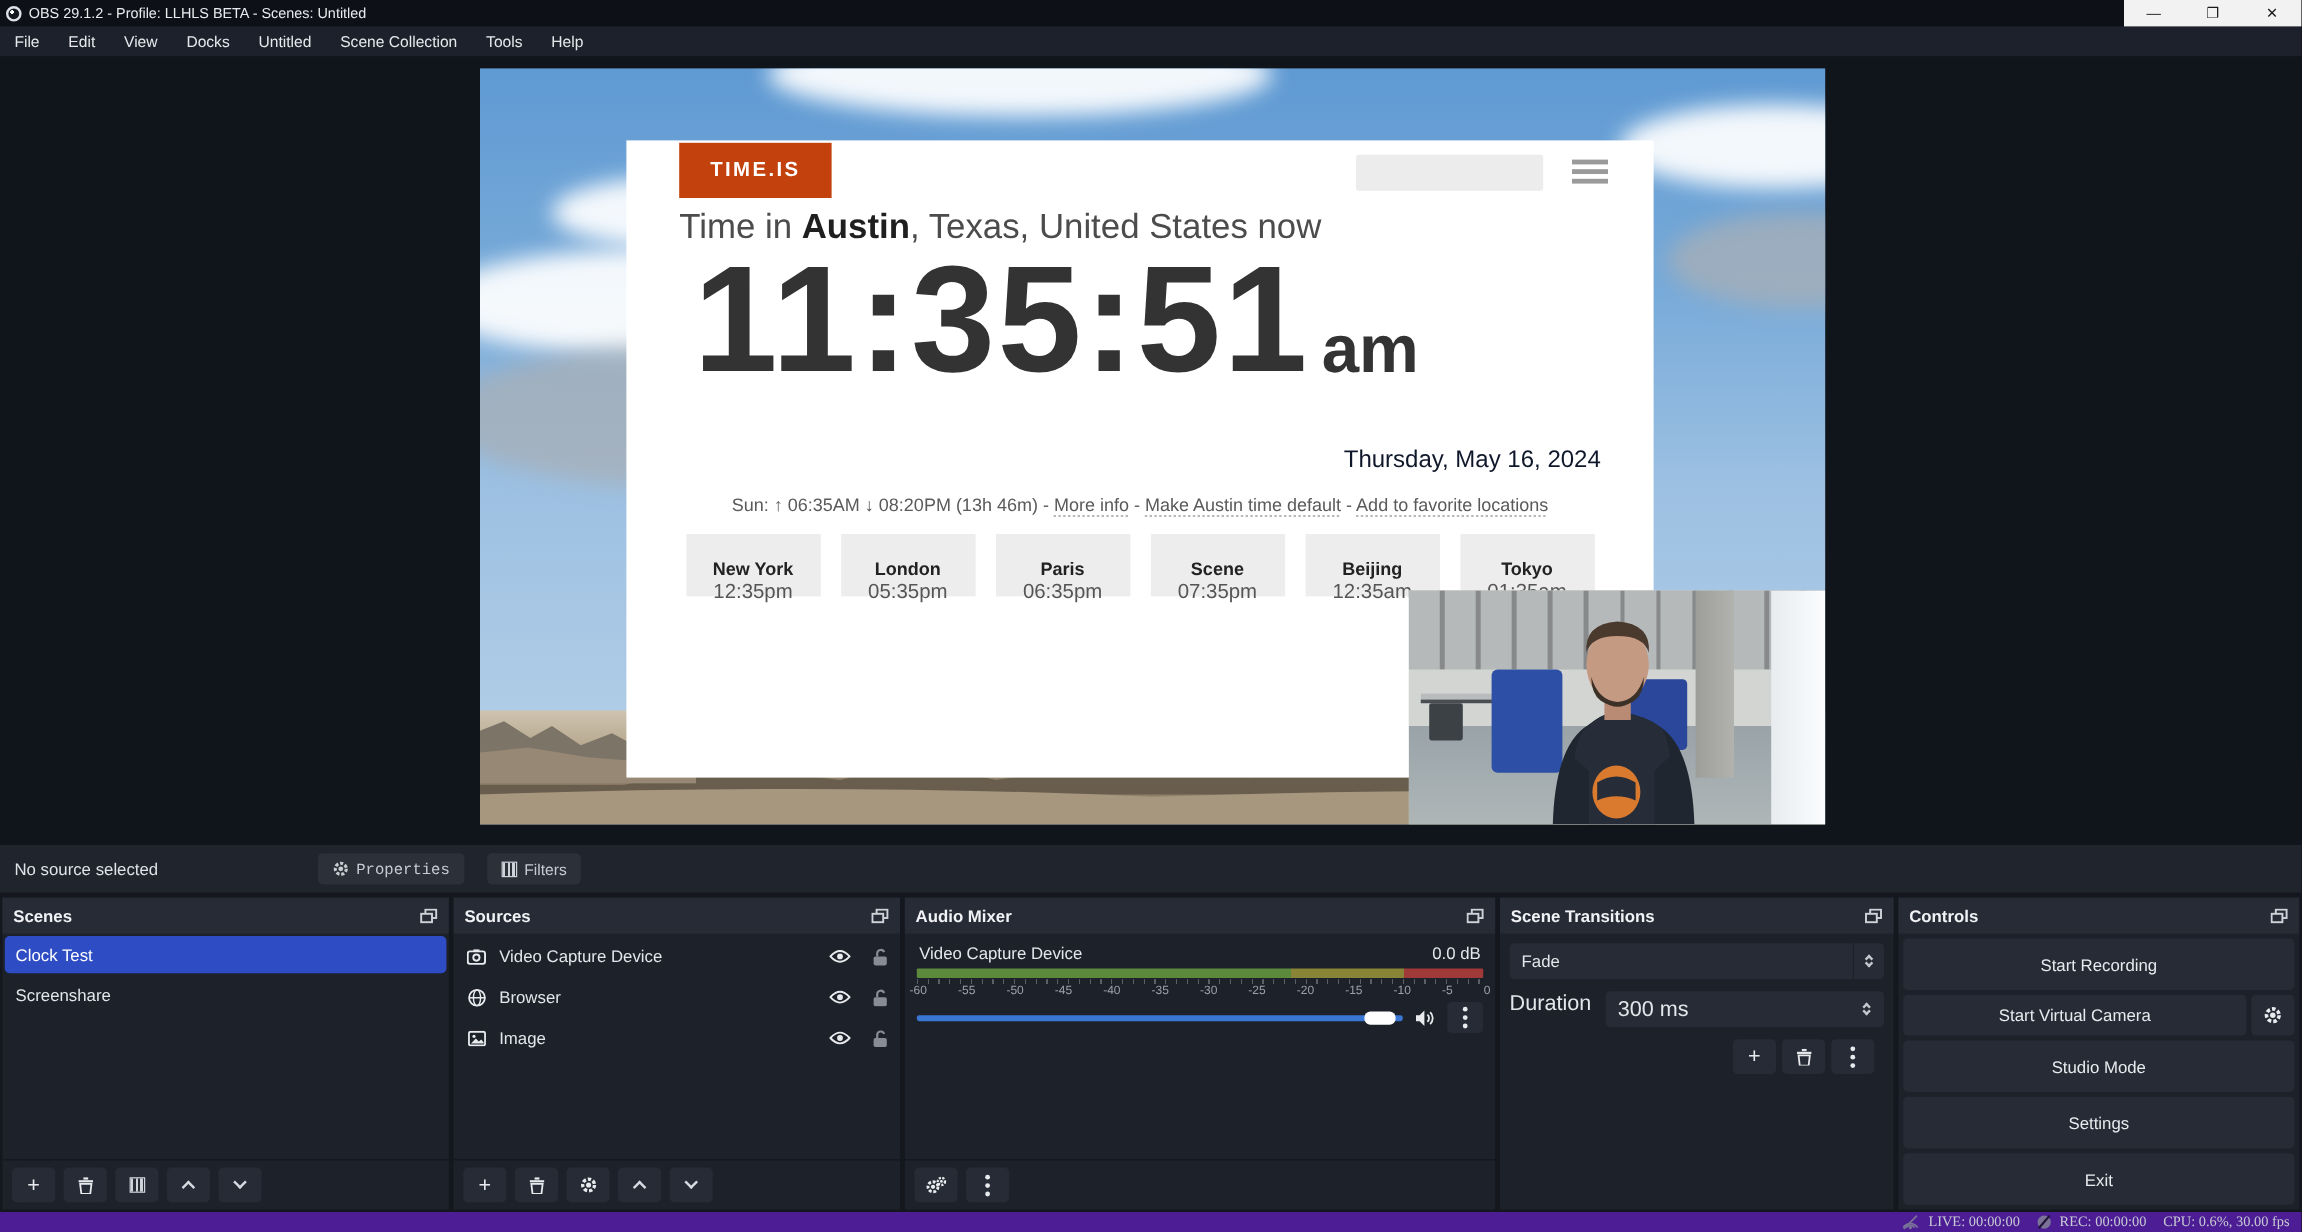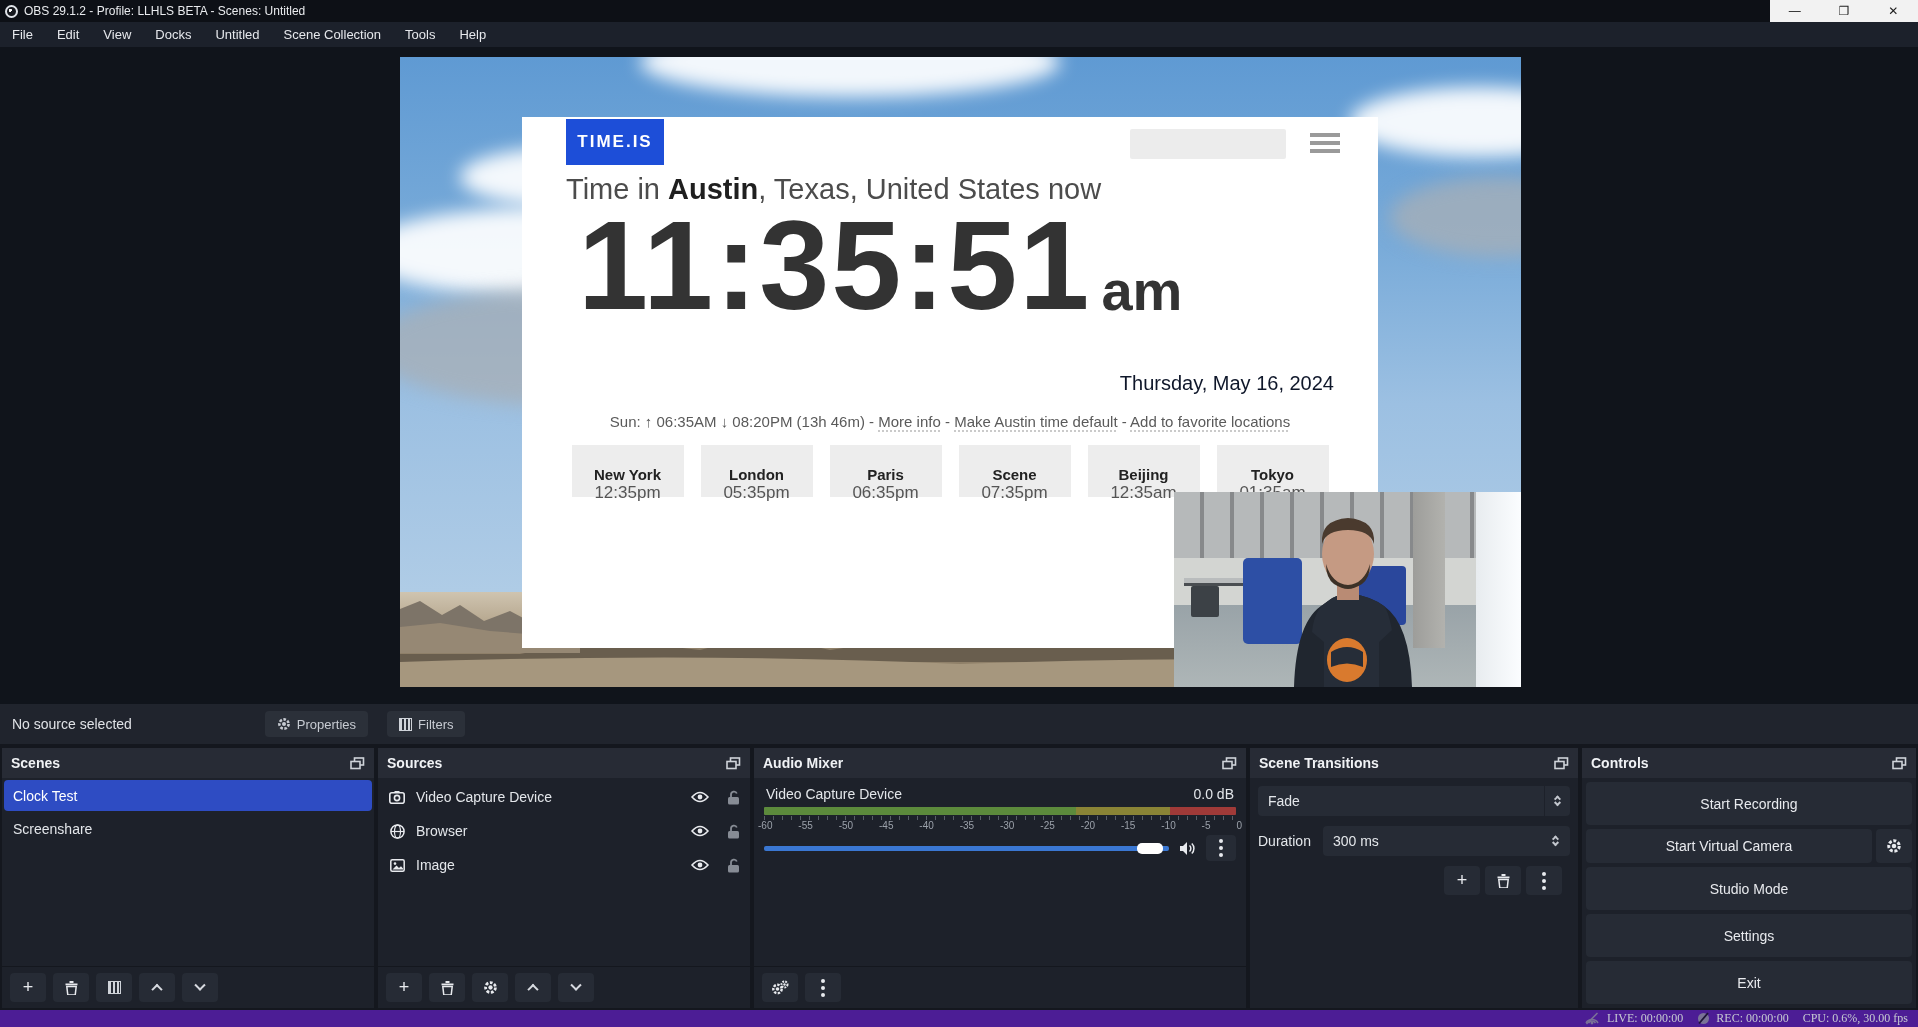--- a/index.html
+++ b/index.html
@@ -24,21 +24,21 @@
             background:linear-gradient(#5f9ad3 0%, #79abd9 30%, #9cc0e2 55%, #b9d2e8 100%); }
   .cloud { position:absolute; background:rgba(255,255,255,.92); border-radius:50%; filter:blur(9px); }
   .cloud.shade { background:rgba(168,175,182,.75); }
   #desert { position:absolute; left:0; bottom:0; width:100%; height:95px;
             background:linear-gradient(#cfc4b0 0%, #b4a58c 35%, #a2947b 70%, #8d8069 100%); }
   #desert svg { position:absolute; left:0; bottom:0; }
   #mountains { position:absolute; left:0; bottom:34px; width:180px; height:56px; }
 
   
   #browser { position:absolute; left:122px; top:60px; width:856px; height:531px; background:#ffffff; }
-  #tlogo { position:absolute; left:44px; top:2px; width:98px; height:46px; background:#1d4ed8;
+  #tlogo { position:absolute; left:44px; top:2px; width:127px; height:46px; background:#c2410c;
            color:#fff; font-weight:bold; letter-spacing:2px; font-size:17px;
            display:flex; align-items:center; justify-content:center; }
   #tsearch { position:absolute; left:608px; top:12px; width:156px; height:30px; background:#ececec;
              border:none; border-radius:2px; padding-left:30px; font-size:14px; }
   #tsearch-mag { position:absolute; left:615px; top:18px; }
   #thamburger { position:absolute; left:788px; top:16px; width:30px; }
   #thamburger div { height:4px; background:#9a9a9a; margin-bottom:4px; }
   #theading { position:absolute; left:44px; top:56px; font-size:29px; color:#4c4c4c; }
   #theading b { color:#1f1f1f; }
   #tclock { position:absolute; left:56px; top:86px; display:flex; align-items:flex-end; color:#333; }
@@ -65,21 +65,21 @@
   #wc-booth2 { left:51%; top:38%; width:16%; height:30%; background:#2a479c; border-radius:4px; }
   #wc-desk { left:3%; top:44%; width:18%; height:4%; background:#b9bcbd; border-bottom:3px solid #4a4e52; }
   #wc-chair { left:5%; top:48%; width:8%; height:16%; background:#3c4146; border-radius:2px; }
   #wc-person { left:0; top:0; width:100%; height:100%; }
 
   
   #srctoolbar { height:40px; background:#20242d; display:flex; align-items:center; font-size:14px; color:#dfe2e6; }
   #srctoolbar .status { margin-left:12px; }
   .sbtn { height:26px; display:flex; align-items:center; gap:6px; background:#2b3039; border-radius:4px;
           color:#c7cbd2; font-size:13px; padding:0 12px; }
-  #props-btn { margin-left:133px; }
+  #props-btn { margin-left:133px;font-family:Liberation Mono, monospace; }
   #filters-btn { margin-left:19px; }
   .filters-glyph { width:13px; height:13px; border:1px solid #cfd3d9;
       background:repeating-linear-gradient(90deg,#cfd3d9 0 2px,transparent 2px 4px); }
 
   
   #docks { height:266px; background:#14171e; display:flex; gap:4px; padding:4px 2px 2px 2px; }
   .panel { background:#1d212a; display:flex; flex-direction:column; }
   .phead { height:30px; background:#272b35; display:flex; align-items:center; padding:0 9px;
            color:#f0f2f5; font-size:14px; font-weight:bold;text-align:center; }
   .phead .popout { margin-left:auto; }
@@ -120,21 +120,21 @@
   #voltrack { position:relative; flex:1; height:5px; background:#3a77d2; border-radius:2px; margin-right:10px; }
   #volhandle { position:absolute; right:6px; top:-3px; width:26px; height:11px; background:#fff; border-radius:5px; }
   #volrow .kebtn { width:30px; height:26px; background:#262b35; border-radius:4px; display:flex; align-items:center; justify-content:center; margin-left:10px; }
 
   
   #panel-transitions .pbody { padding:8px; }
   .combo { height:30px; background:#262b35; border-radius:4px; display:flex; align-items:center;
            color:#e3e6ea; font-size:14px; padding-left:10px; }
   .combo .spin { margin-left:auto; width:26px; height:100%; border-left:1px solid #1d212a;
                  display:flex; flex-direction:column; align-items:center; justify-content:center; gap:3px; }
-  #durrow { display:flex; align-items:center; margin-top:10px; color:#e3e6ea; font-size:14px; }
+  #durrow { display:flex; align-items:flex-start; margin-top:10px; color:#e3e6ea; font-size:18px; }
   #durbox { margin-left:12px; flex:1; height:30px; background:#262b35; border-radius:4px;
             display:flex; align-items:center; padding-left:10px; }
   #durbox .spin { margin-left:auto; width:24px; display:flex; flex-direction:column; align-items:center; gap:3px; padding-right:6px; }
   #trans-btns { display:flex; gap:5px; justify-content:flex-end; margin-top:10px; padding-right:8px; }
 
   
   #panel-controls .pbody { padding:4px; display:flex; flex-direction:column; gap:4px; }
   .ctl-row { display:flex; gap:4px; }
   .cbtn { flex:1; height:34px; background:#262b35; border-radius:4px; color:#e8eaee; font-size:14px;
           display:flex; align-items:center; justify-content:center; }

